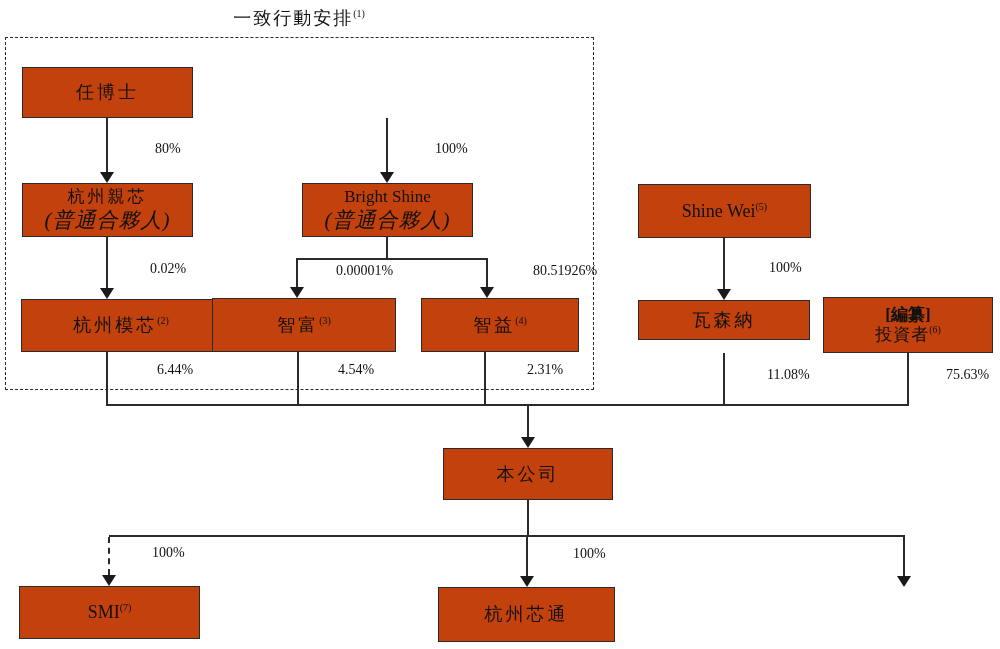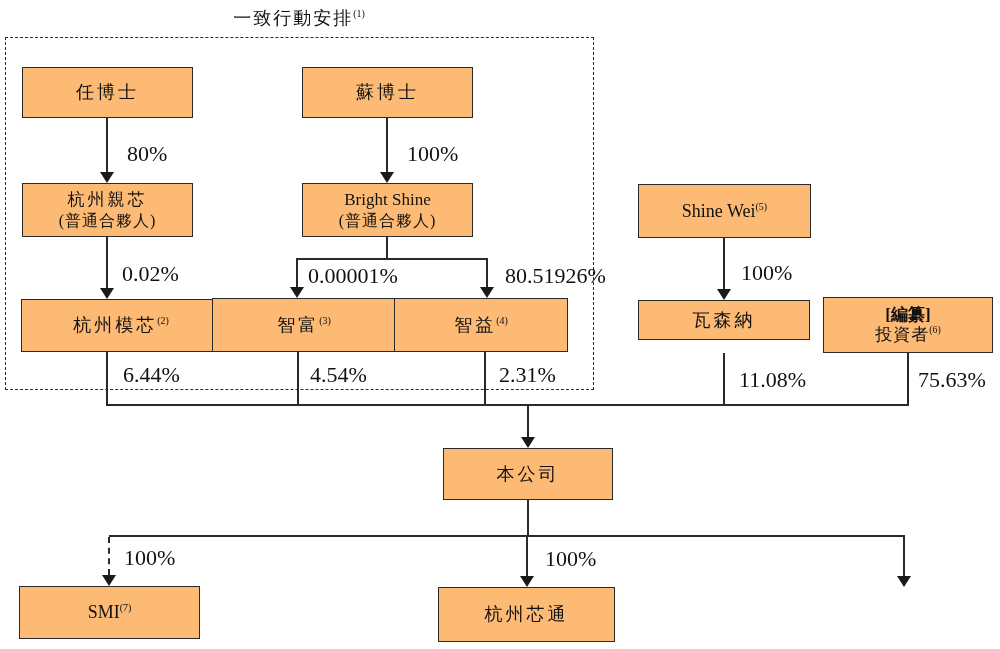--- a/index.html
+++ b/index.html
@@ -23,89 +23,87 @@
     white-space: nowrap;
   }
   .group-border {
     position: absolute;
     left: 5px; top: 37px; width: 589px; height: 353px;
     border: 1.6px dashed #2a2a2a;
   }
   .node {
     position: absolute;
     border: 1.6px solid #2a2a2a;
-    background: #fdba74;
+    background: #c2410c;
     display: flex;
     flex-direction: column;
     align-items: center;
     justify-content: center;
     text-align: center;
     font-size: 18px;
     letter-spacing: 3px;
     line-height: 1.25;
     white-space: nowrap;
   }
   .node .en { letter-spacing: 0; }
-  .node .l2 { font-size: 16px; letter-spacing: 1px; }
+  .node .l2 { font-size: 21px; letter-spacing: 1px; font-style: italic; }
   .node .bold { font-weight: bold; letter-spacing: 0; font-size: 17px; }
   sup { font-size: 10px; letter-spacing: 0; line-height: 0; vertical-align: super; }
   .vline { position: absolute; width: 2px; background: #2a2a2a; }
   .hline { position: absolute; height: 2px; background: #2a2a2a; }
   .vdash { position: absolute; width: 0; border-left: 2px dashed #2a2a2a; }
   .arrow {
     position: absolute;
     width: 0; height: 0;
     border-left: 7px solid transparent;
     border-right: 7px solid transparent;
     border-top: 11px solid #1a1a1a;
   }
   .plabel {
     position: absolute;
-    font-size: 22px;
+    font-size: 14px;
     white-space: nowrap;
+    margin-left: 28px;
   }
 </style>
 </head>
 <body>
 
 <div id="canvas">
 
   <div class="title">
     <span>一致行動安排</span><sup>(1)</sup>
   </div>
 
   <div class="group-border"></div>
 
   <div class="node" style="left:22px;top:67px;width:171px;height:51px">
     <span>任博士</span>
   </div>
 
-  <div class="node" style="left:302px;top:67px;width:171px;height:51px">
-    <span>蘇博士</span>
-  </div>
 
   <div class="node" style="left:22px;top:183px;width:171px;height:54px;font-size:17px;line-height:1.2">
     <span>杭州親芯</span>
     <span class="l2">(普通合夥人)</span>
   </div>
 
   <div class="node" style="left:302px;top:183px;width:171px;height:54px;font-size:17px;line-height:1.2">
     <span class="en">Bright Shine</span>
     <span class="l2">(普通合夥人)</span>
   </div>
 
   <div class="node" style="left:21px;top:299px;width:200px;height:53px">
     <span><span>杭州模芯</span><sup>(2)</sup></span>
   </div>
 
   <div class="node" style="left:212px;top:298px;width:184px;height:54px">
     <span><span>智富</span><sup>(3)</sup></span>
   </div>
 
-  <div class="node" style="left:394px;top:298px;width:174px;height:54px">
+  <div class="node" style="left:421px;top:298px;width:158px;height:54px">
     <span><span>智益</span><sup>(4)</sup></span>
   </div>
 
   <div class="node" style="left:638px;top:184px;width:173px;height:54px">
     <span class="en"><span>Shine Wei</span><sup>(5)</sup></span>
   </div>
 
   <div class="node" style="left:638px;top:300px;width:172px;height:40px">
     <span>瓦森納</span>
   </div>
@@ -169,21 +167,21 @@
   <div class="vline" style="left:903px;top:537px;height:39px"></div>
   <div class="arrow" style="left:897px;top:576px"></div>
 
   <div class="plabel" style="left:127px;top:141px">80%</div>
   <div class="plabel" style="left:407px;top:141px">100%</div>
   <div class="plabel" style="left:122px;top:261px">0.02%</div>
   <div class="plabel" style="left:308px;top:263px">0.00001%</div>
   <div class="plabel" style="left:505px;top:263px">80.51926%</div>
   <div class="plabel" style="left:741px;top:260px">100%</div>
 
-  <div class="plabel" style="left:123px;top:362px">6.44%</div>
+  <div class="plabel" style="left:129px;top:362px">6.44%</div>
   <div class="plabel" style="left:310px;top:362px">4.54%</div>
   <div class="plabel" style="left:499px;top:362px">2.31%</div>
   <div class="plabel" style="left:739px;top:367px">11.08%</div>
   <div class="plabel" style="left:918px;top:367px">75.63%</div>
 
   <div class="plabel" style="left:124px;top:545px">100%</div>
   <div class="plabel" style="left:545px;top:546px">100%</div>
 
 </div>
 

